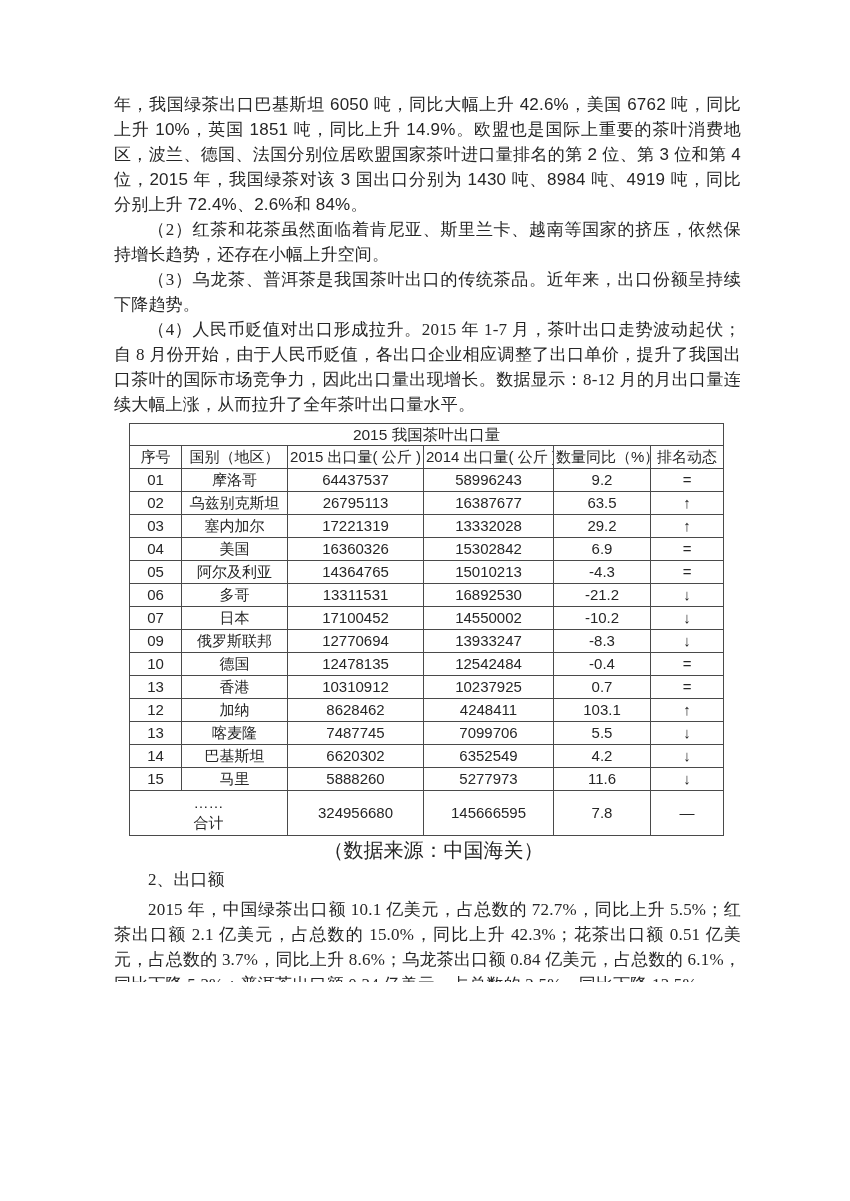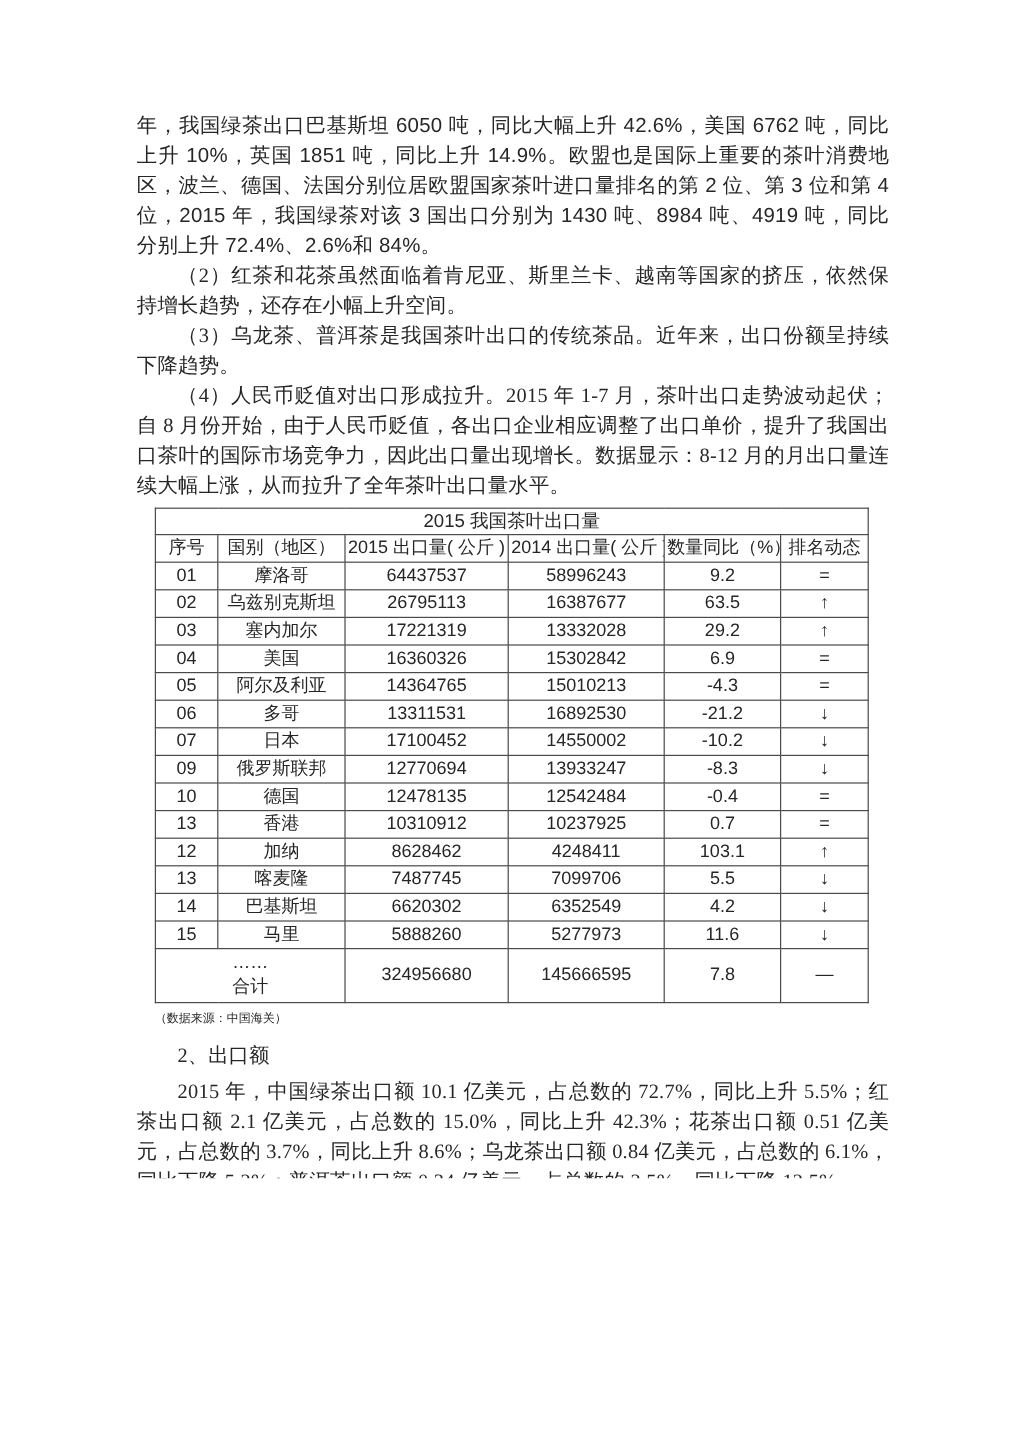--- a/index.html
+++ b/index.html
@@ -56,22 +56,22 @@
   .col-2015  { width: 136px; }
   .col-2014  { width: 130px; }
   .col-yoy   { width: 97px; }
   .col-rank  { width: 73px; }
   tr.total-row td { height: 44px; }
   td.total-label-cell div { line-height: 20px; height: 20px; }
 
   .source-note {
     width: 609px;
     margin-left: 15px;
-    text-align: left;
-    font-size: 10px;
+    text-align: center;
+    font-size: 20px;
     line-height: 18px;
     margin-top: 5px;
     padding-right: 2px;
     color: #262626;
   }
   p.section-heading {
     font-size: 17px;
     line-height: 25px;
     margin: 8px 0 0 0;
     text-indent: 2em;

